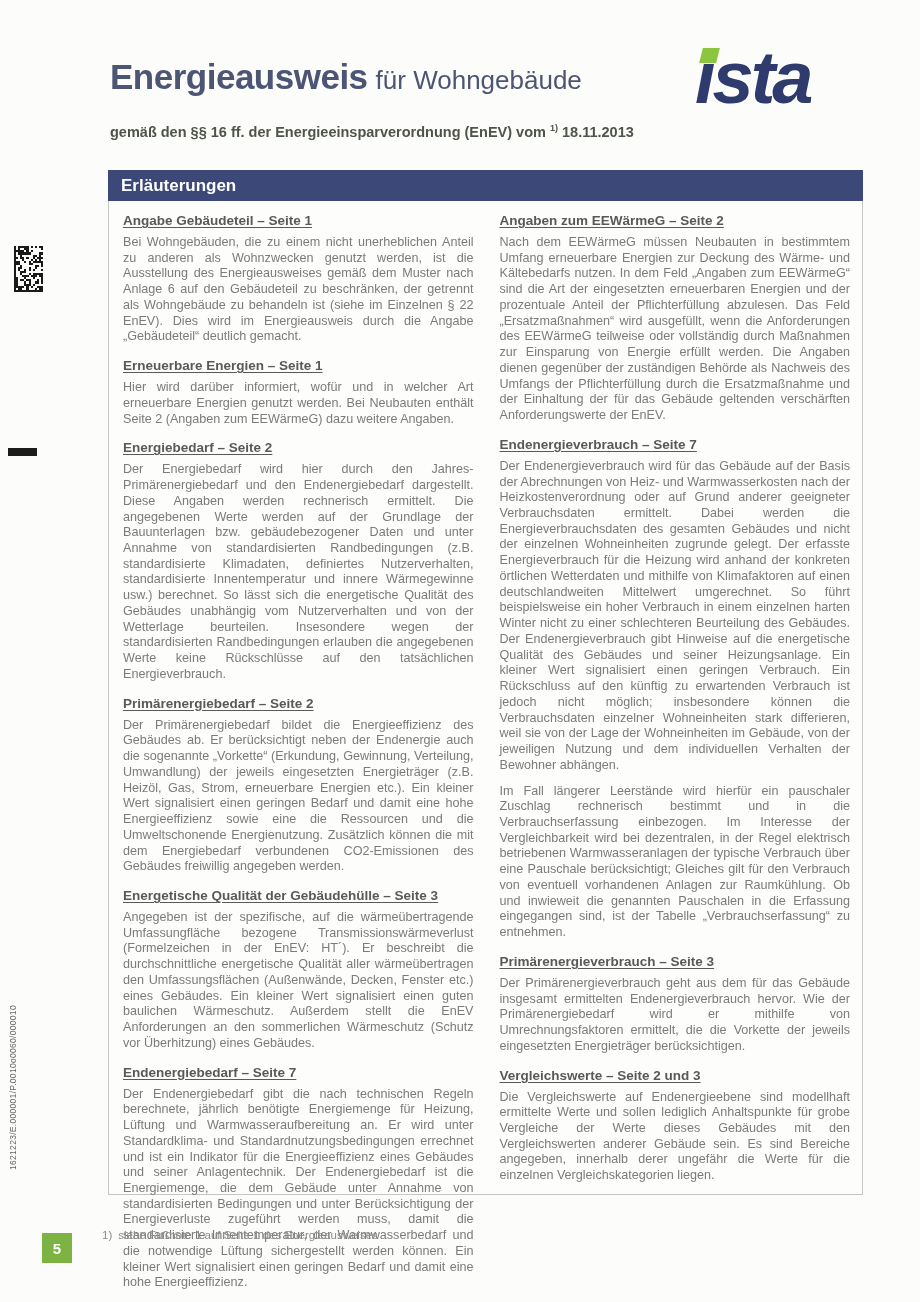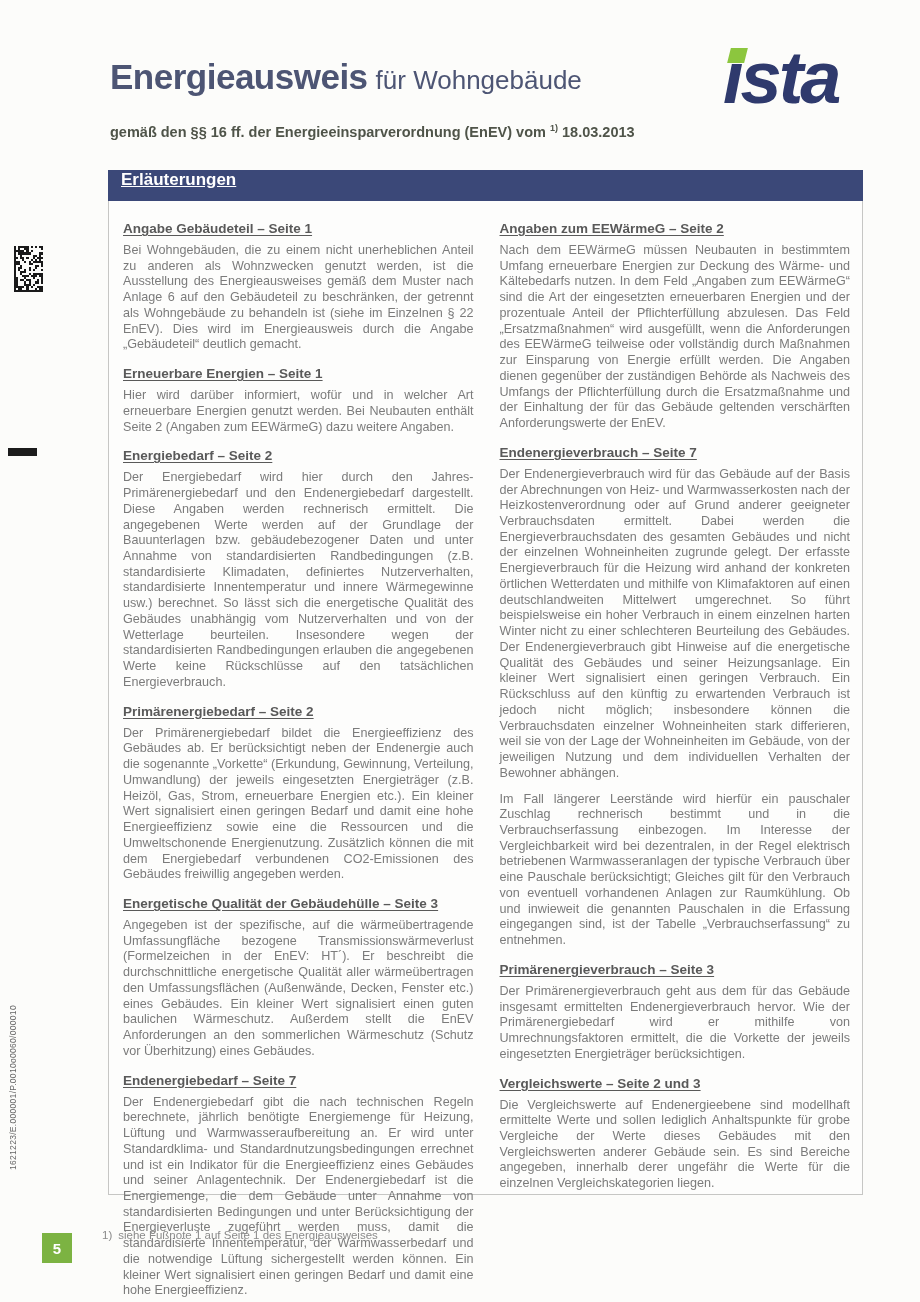--- a/index.html
+++ b/index.html
@@ -7,37 +7,37 @@
     position:relative;width:920px;height:1302px;margin:0 auto;
     background:#fcfcfa;overflow:hidden;
     font-family:"Liberation Sans",sans-serif;color:#787878;
   }
   
   .header-title{position:absolute;left:110px;top:57px;white-space:nowrap;}
   .title-main{font-size:35px;font-weight:bold;color:#4d5574;letter-spacing:-0.5px;}
   .title-sub{font-size:26px;font-weight:500;color:#4d5574;margin-left:8px;}
   .subtitle{position:absolute;left:110px;top:123px;font-size:14.5px;font-weight:600;color:#4f5449;}
   .subtitle sup{font-size:9px;}
-  .logo{position:absolute;right:12px;top:34px;width:185px;height:88px;}
+  .logo{position:absolute;right:40px;top:34px;width:185px;height:88px;}
   .logo-text{
     font-family:"Liberation Sans",sans-serif;font-weight:bold;font-style:italic;
     font-size:74px;line-height:88px;color:#2f3a6d;letter-spacing:-3px;
   }
   .logo-dot{position:absolute;left:6px;top:14px;width:17px;height:15px;background:#8cc63e;transform:skewX(-14deg);}
   
   .section-bar{
     position:absolute;left:108px;top:170px;width:755px;height:31px;
     background:#3b4878;color:#ffffff;font-size:17px;font-weight:600;
-    display:flex;padding-left:13px;box-sizing:border-box;text-decoration:underline;
+    display:flex;align-items:center;padding-left:13px;box-sizing:border-box;
   }
   
   .content-box{
     position:absolute;left:108px;top:201px;width:755px;height:994px;
     border:1px solid #c6c6c4;border-top:none;background:#fdfdfc;
-    box-sizing:border-box;padding:20px 12px 10px 14px;
+    box-sizing:border-box;padding:12px 12px 10px 14px;
   }
   .columns{display:flex;gap:26px;}
   .col{flex:1;min-width:0;}
   .section{margin-bottom:13px;}
   .section h3{
     margin:0 0 7px 0;font-size:13.5px;font-weight:bold;color:#595959;
     text-decoration:underline;text-underline-offset:2px;
   }
   .para{
     margin:0 0 10px 0;font-size:12.6px;line-height:1.25;color:#7b7b7b;
@@ -60,21 +60,21 @@
 </style>
 </head>
 <body>
 
 <div class="page">
 
   <div class="header-title">
     <span class="title-main">Energieausweis</span><span class="title-sub">für Wohngebäude</span>
   </div>
   <div class="subtitle">
-    <span>gemäß den §§ 16 ff. der Energieeinsparverordnung (EnEV) vom </span><sup>1)</sup><span> 18.03.2013</span>
+    <span>gemäß den §§ 16 ff. der Energieeinsparverordnung (EnEV) vom </span><sup>1)</sup><span> 18.11.2013</span>
   </div>
 
   <div class="logo">
     <div class="logo-text">ısta</div>
     <div class="logo-dot"></div>
   </div>
 
   <div class="section-bar">
     <span>Erläuterungen</span>
   </div>

